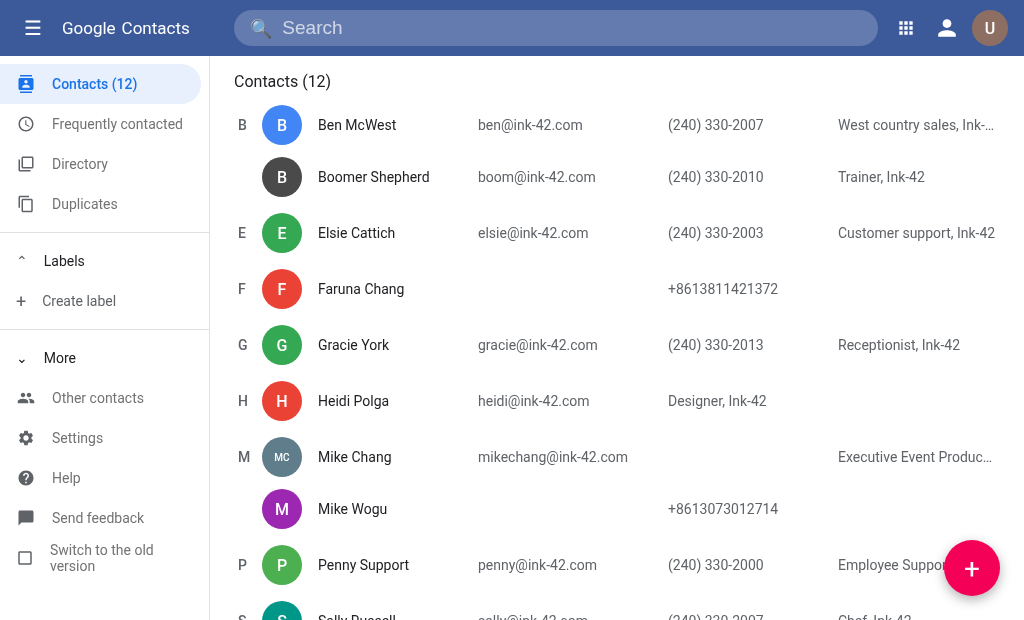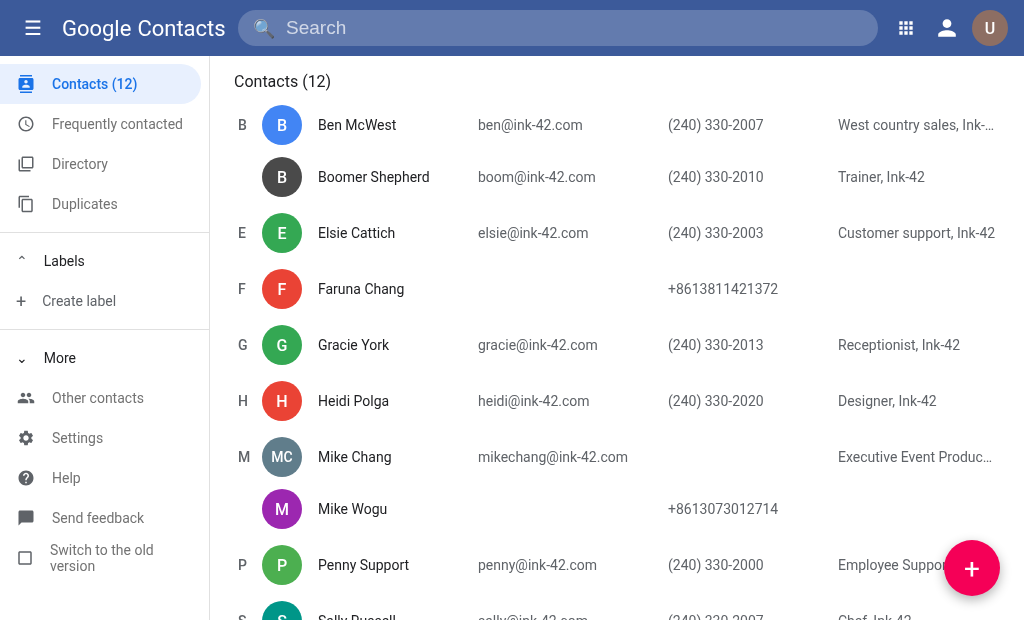--- a/index.html
+++ b/index.html
@@ -8,21 +8,21 @@
     
     .topbar {
       display: flex;
       align-items: center;
       background: #3c5a9a;
       height: 56px;
       padding: 0 16px;
       gap: 12px;
     }
     .topbar-menu-icon { color: white; font-size: 20px; cursor: pointer; padding: 8px; }
-    .topbar-logo { display: flex; align-items: center; gap: 6px; color: white; font-size: 22px; font-weight: 400; min-width: 160px; }
+    .topbar-logo { display: flex; align-items: center; gap: 6px; color: white; font-size: 17px; font-weight: 400; min-width: 160px; }
     .search-bar {
       flex: 1;
       background: rgba(255,255,255,0.2);
       border-radius: 24px;
       display: flex;
       align-items: center;
       padding: 0 16px;
       height: 36px;
       gap: 10px;
     }
@@ -339,28 +339,27 @@
             <div class="contact-phone">(240) 330-2013</div>
             <div class="contact-org">Receptionist, Ink-42</div>
           </div>
         </div>
         <div class="group-block">
           <div class="contact-row" style="display: flex; align-items: center; padding: 6px 4px;">
             <div style="width: 24px; flex-shrink: 0; font-size: 14px; color: rgb(95, 99, 104); font-weight: 500;">H</div>
             <div class="contact-avatar" style="background: rgb(234, 67, 53);">H</div>
             <div class="contact-name">Heidi Polga</div>
             <div class="contact-email">heidi@ink-42.com</div>
-            <div class="contact-phone">(240) 330-2020</div>
             <div class="contact-org">Designer, Ink-42</div>
           </div>
         </div>
         <div class="group-block">
           <div class="contact-row" style="display: flex; align-items: center; padding: 6px 4px;">
             <div style="width: 24px; flex-shrink: 0; font-size: 14px; color: rgb(95, 99, 104); font-weight: 500;">M</div>
-            <div class="contact-avatar" style="background: rgb(96, 125, 139); font-size: 14px;">MC</div>
+            <div class="contact-avatar" style="background: rgb(96, 125, 139); font-size: 10px;">MC</div>
             <div class="contact-name">Mike Chang</div>
             <div class="contact-email">mikechang@ink-42.com</div>
             <div class="contact-phone"></div>
             <div class="contact-org">Executive Event Producer, Ink...</div>
           </div>
           <div class="contact-row" style="display: flex; align-items: center; padding: 6px 4px;">
             <div style="width: 24px; flex-shrink: 0; font-size: 14px; color: rgb(95, 99, 104); font-weight: 500;"></div>
             <div class="contact-avatar" style="background: rgb(156, 39, 176);">M</div>
             <div class="contact-name">Mike Wogu</div>
             <div class="contact-email"></div>

